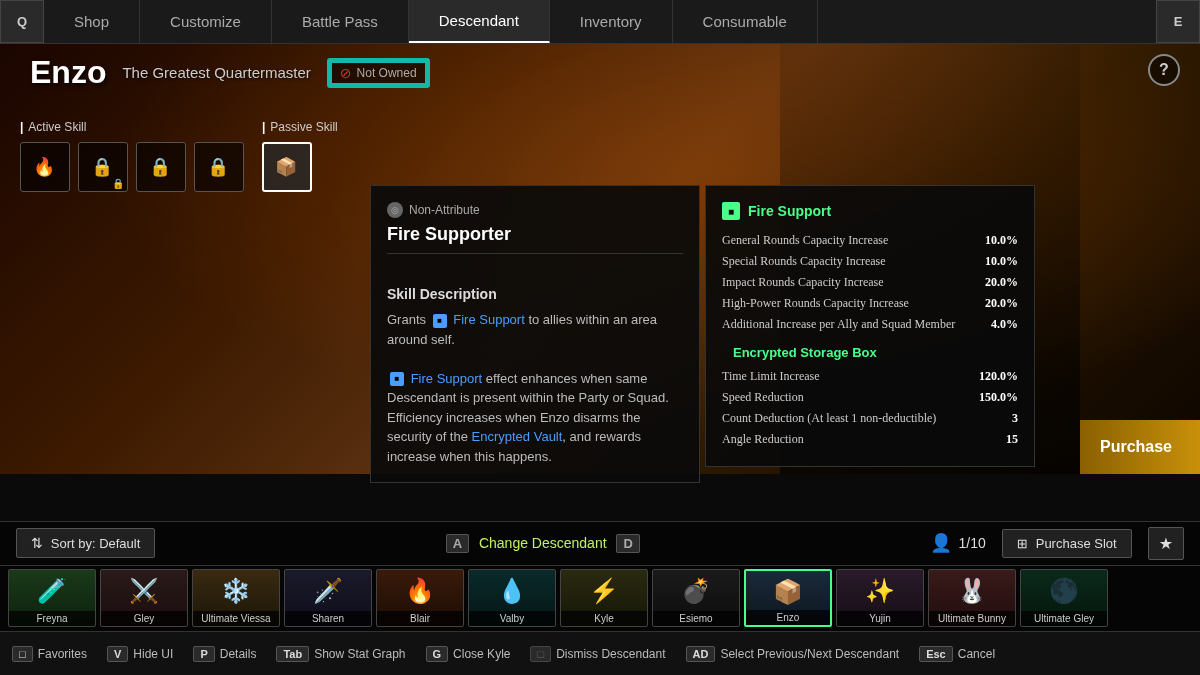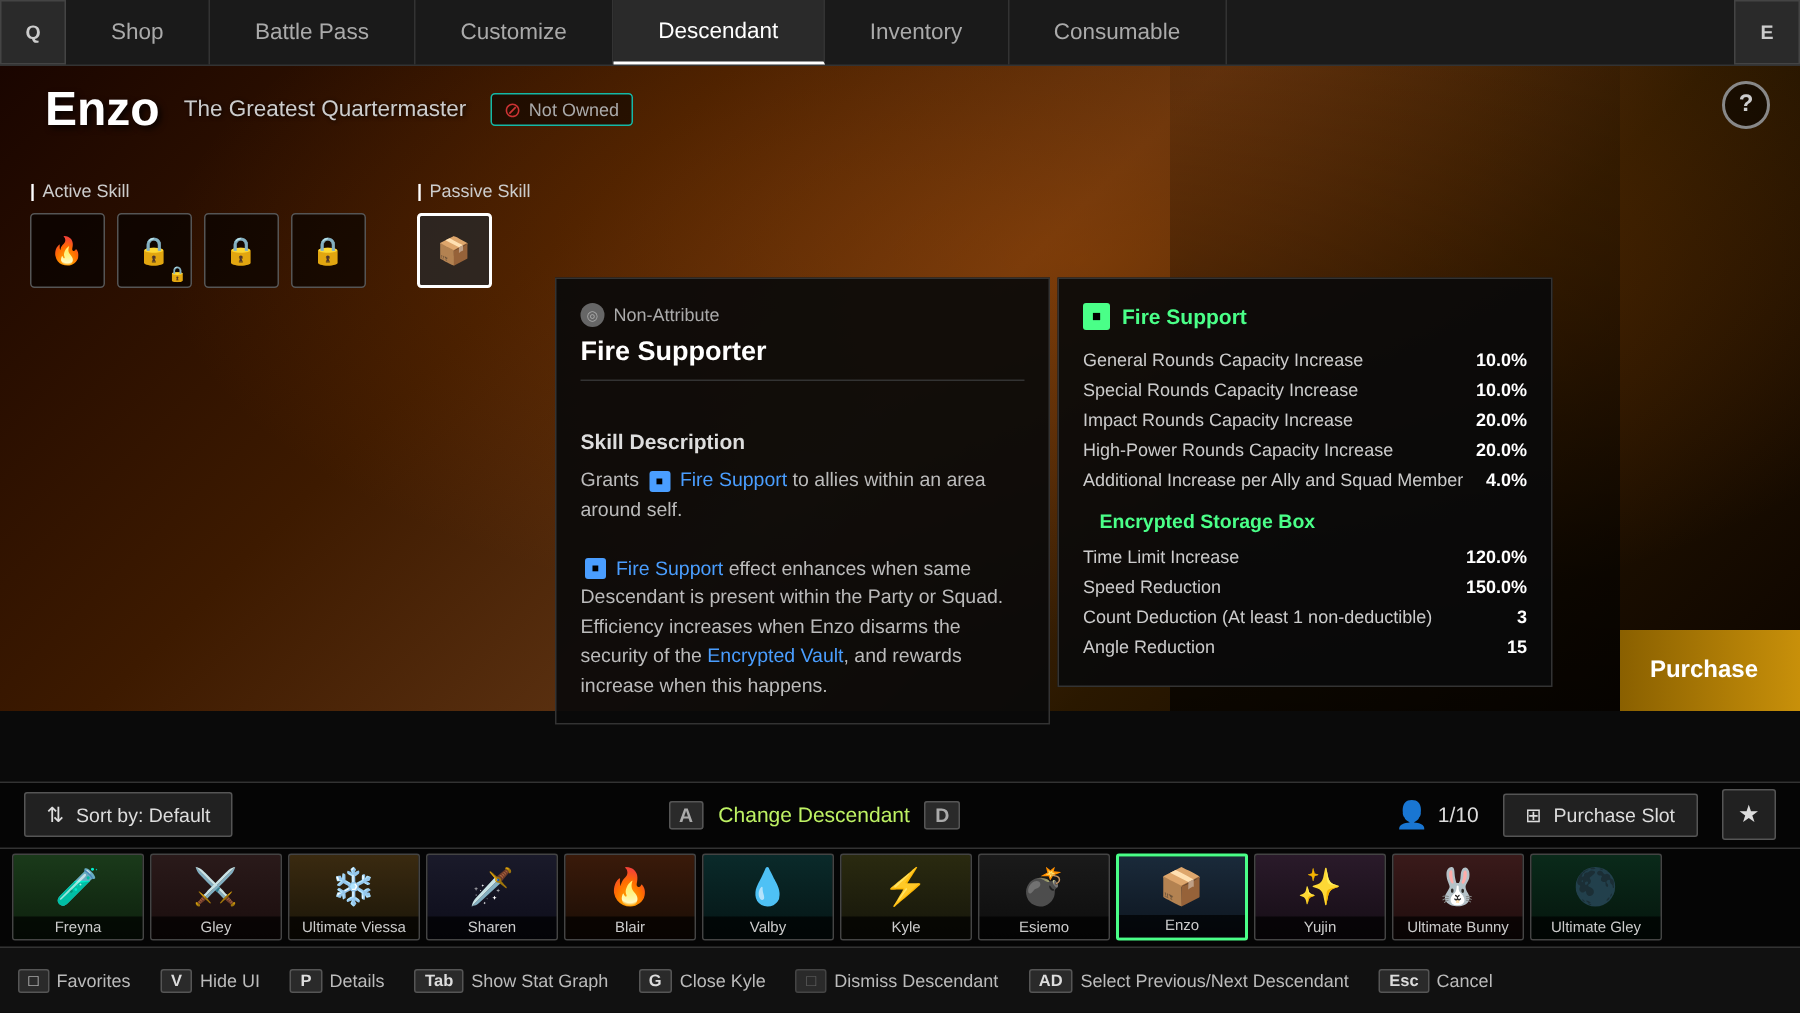--- a/index.html
+++ b/index.html
@@ -98,21 +98,21 @@
     .character-title {
       font-size: 15px;
       color: #ccc;
       text-shadow: 1px 1px 3px rgba(0,0,0,0.8);
     }
     .not-owned-badge {
       display: flex;
       align-items: center;
       gap: 5px;
       background: rgba(0,0,0,0.5);
-      border: 1px solid #14b8a6;
+      border: 5px solid #14b8a6;
       border-radius: 3px;
       padding: 2px 8px;
       font-size: 12px;
       color: #aaa;
     }
     .not-owned-badge::before {
       content: '⊘';
       color: #cc3333;
       font-size: 14px;
     }
@@ -137,21 +137,21 @@
       cursor: pointer;
     }
 
     
     .skills-section {
       position: absolute;
       top: 120px;
       left: 20px;
       z-index: 10;
       display: flex;
-      gap: 34px;
+      gap: 18px;
     }
     .skill-group {
       display: flex;
       flex-direction: column;
       gap: 8px;
     }
     .skill-label {
       font-size: 12px;
       color: #ccc;
       display: flex;
@@ -277,20 +277,21 @@
       font-size: 10px;
       color: #000;
     }
     .stat-row {
       display: flex;
       justify-content: space-between;
       align-items: center;
       font-size: 12px;
       color: #ccc;
       padding: 3px 0;
+      font-family: Liberation Serif, serif;
     }
     .stat-value {
       color: #fff;
       font-weight: bold;
     }
     .stat-section-green {
       color: #4aff88;
       font-size: 13px;
       font-weight: bold;
       margin-top: 10px;
@@ -516,22 +517,22 @@
       font-size: 8px;
       color: #000;
     }
   </style>
 </head>
 <body>
 
 <nav class="top-nav">
   <div class="nav-key-btn">Q</div>
   <div class="nav-item">Shop</div>
+  <div class="nav-item">Customize</div>
   <div class="nav-item">Battle Pass</div>
-  <div class="nav-item">Customize</div>
   <div class="nav-item active">Descendant</div>
   <div class="nav-item">Inventory</div>
   <div class="nav-item">Consumable</div>
   <div class="nav-key-btn" style="margin-left:auto;">E</div>
 </nav>
 
 <div class="hero-bg">
   <div class="hero-figure"></div>
 </div>
 

